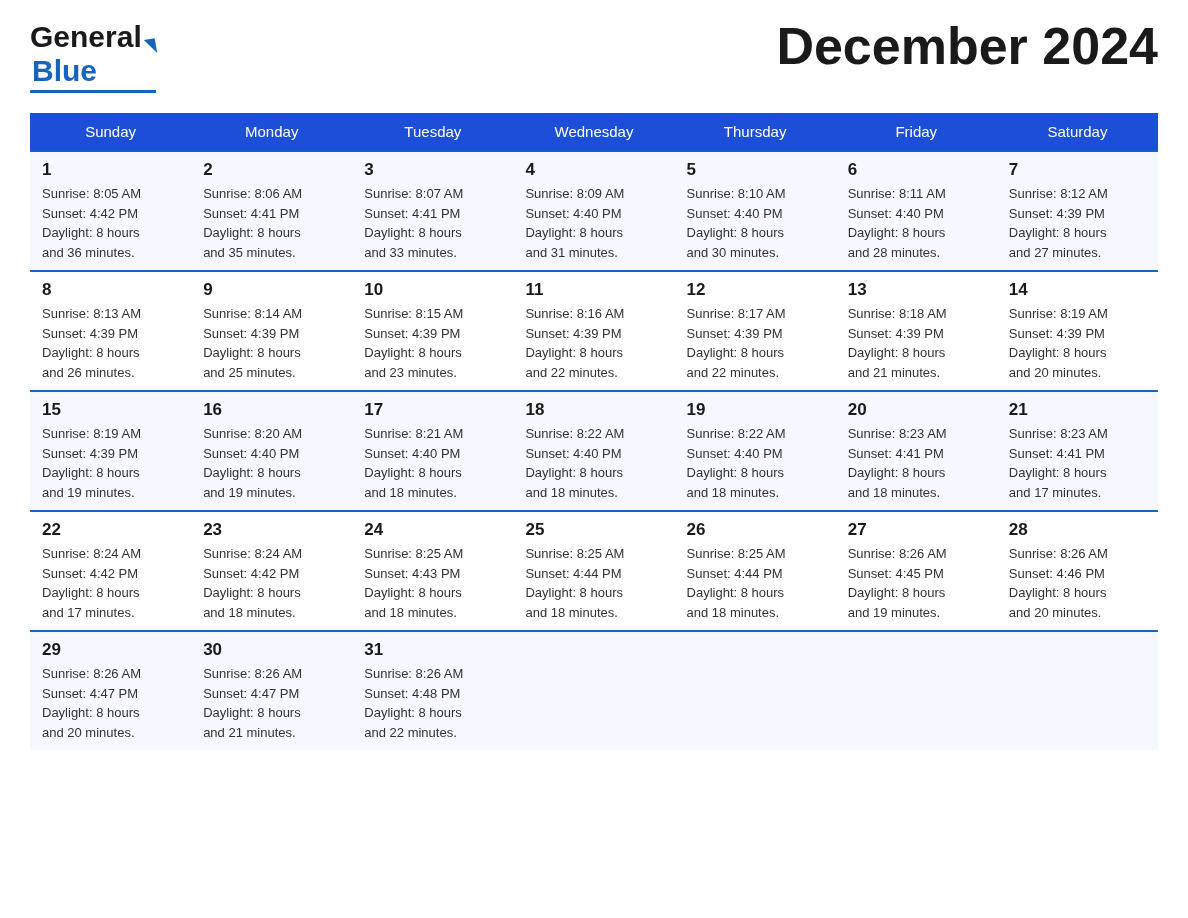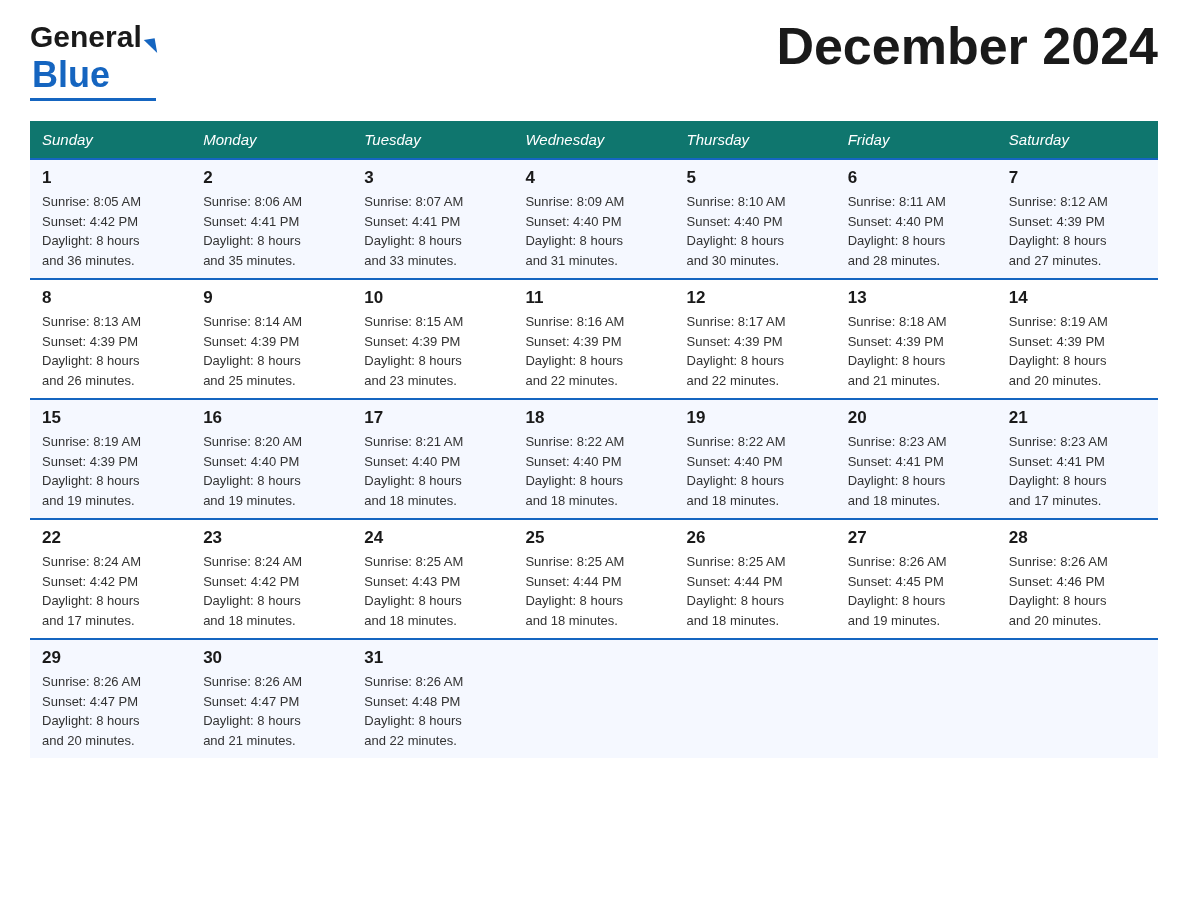--- a/index.html
+++ b/index.html
@@ -40,28 +40,27 @@
       font-size: 22px;
       color: #1a1a1a;
       margin-top: 6px;
     }
     .calendar-table {
       width: 100%;
       border-collapse: collapse;
       font-size: 13px;
     }
     .calendar-table thead tr th {
-      background: #0f766e;
+      background: #1d4ed8;
       color: #fff;
       padding: 10px 12px;
-      text-align: left;
+      text-align: center;
       font-size: 15px;
       font-weight: normal;
       border: none;
-      font-style: italic;
     }
     .calendar-table tbody tr td {
       border: none;
       border-top: 2px solid #1565c0;
       padding: 8px 12px;
       vertical-align: top;
       width: calc(100% / 7);
     }
     .calendar-table tbody tr td.empty {
       background: #fff;
@@ -88,21 +87,21 @@
 </head>
 <body>
 
 <div class="header">
   <div class="logo">
     <div style="display:flex;align-items:flex-end;gap:2px;">
       <span style="font-size:30px;font-weight:bold;color:#1a1a1a;">General</span>
       <span style="display:inline-block;width:0;height:0;border-left:11px solid transparent;border-right:0px solid transparent;border-top:15px solid #1565c0;margin-left:1px;transform:rotate(-10deg);"></span>
     </div>
     <div style="display:flex;align-items:center;">
-      <span style="font-size:36px;font-weight:bold;color:#1565c0;margin-left:2px;">Blue</span>
+      <span style="font-size:30px;font-weight:bold;color:#1565c0;margin-left:2px;">Blue</span>
     </div>
     <div class="logo-line"></div>
   </div>
   <div class="title-area">
     <div class="month-title">December 2024</div>
   </div>
 </div>
 
 <table class="calendar-table">
   <thead>

